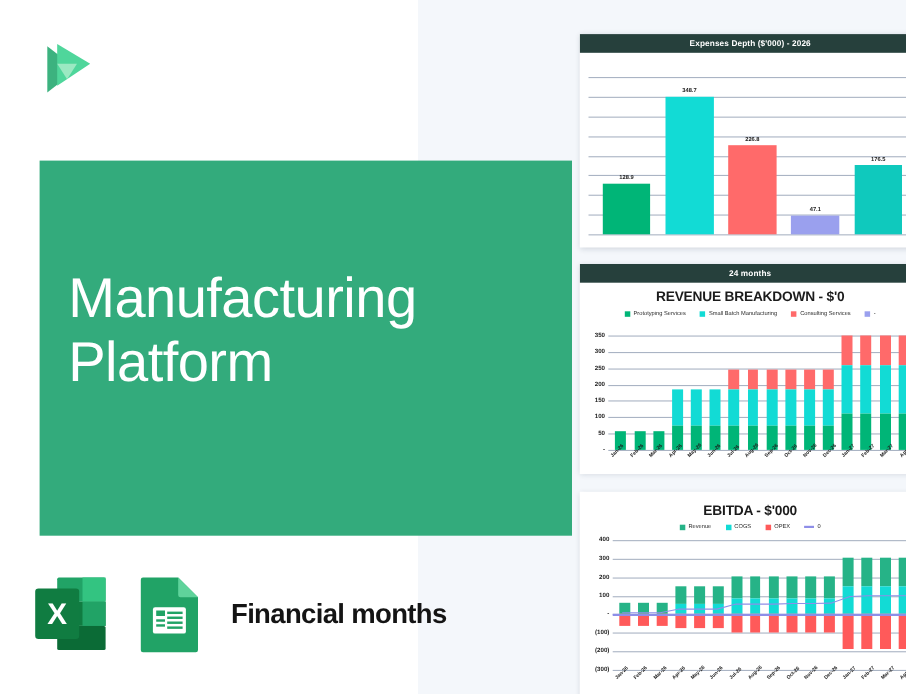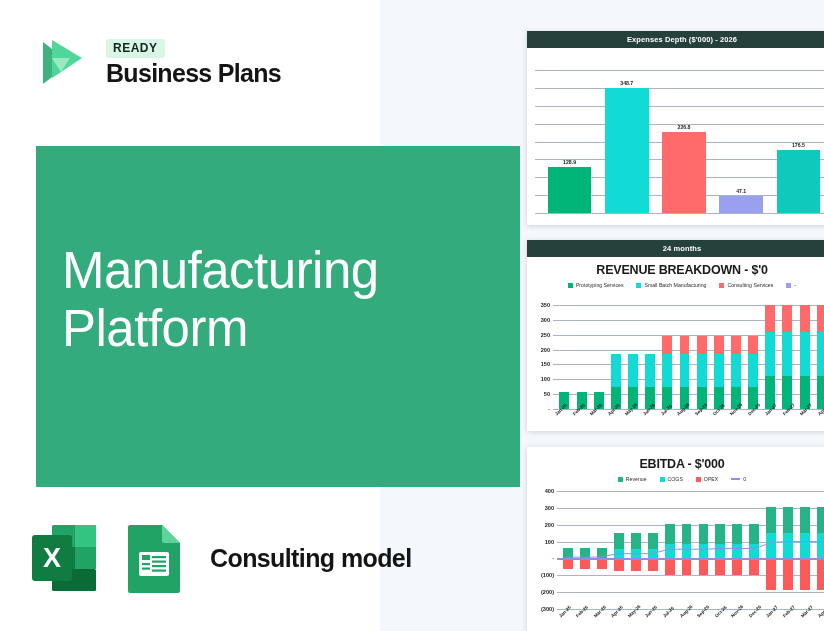--- a/index.html
+++ b/index.html
@@ -111,24 +111,20 @@
 
 <div id="right-panel"></div>
 
 <div id="logo-block">
   <div id="logo-mark">
     <svg width="62" height="62" viewBox="0 0 62 62">
       <path d="M13 10 L13 52 L40 31 Z" fill="#3cb27f"></path>
       <path d="M22 8 L52 26 L22 46 Z" fill="#4fd69b"></path>
       <path d="M22 26 L40 26 L31 40 Z" fill="#a8ecc9" opacity="0.85"></path>
     </svg>
-  </div>
-  <div id="logo-text">
-    <span id="ready-badge">READY</span>
-    <span id="brand-name">Business Plans</span>
   </div>
 </div>
 
 <div id="hero">
   <div id="hero-title">Manufacturing
 Platform</div>
 </div>
 
 <div id="footer-row">
   <div id="excel-icon">
@@ -149,21 +145,21 @@
       <rect x="19" y="31" width="30" height="24" rx="2" fill="#ffffff"></rect>
       <rect x="22" y="34" width="8" height="5" fill="#21a366"></rect>
       <rect x="32" y="35" width="14" height="2.2" fill="#21a366"></rect>
       <rect x="32" y="39.5" width="14" height="2.2" fill="#21a366"></rect>
       <rect x="22" y="42" width="8" height="2.2" fill="#21a366"></rect>
       <rect x="32" y="44" width="14" height="2.2" fill="#21a366"></rect>
       <rect x="22" y="46.5" width="8" height="2.2" fill="#21a366"></rect>
       <rect x="32" y="48.5" width="14" height="2.2" fill="#21a366"></rect>
     </svg>
   </div>
-  <span id="footer-label">Consulting model</span>
+  <span id="footer-label">Financial months</span>
 </div>
 
 <div class="card" id="card-expenses">
   <div class="card-band">Expenses Depth ($'000) - 2026</div>
   <div class="card-inner">
     <div class="plot" id="plot1">
       <div class="axis-area" id="grid1">
           <div class="gridline" style="top: 0%;"></div>
           <div class="gridline" style="top: 12.5%;"></div>
           <div class="gridline" style="top: 25%;"></div>

